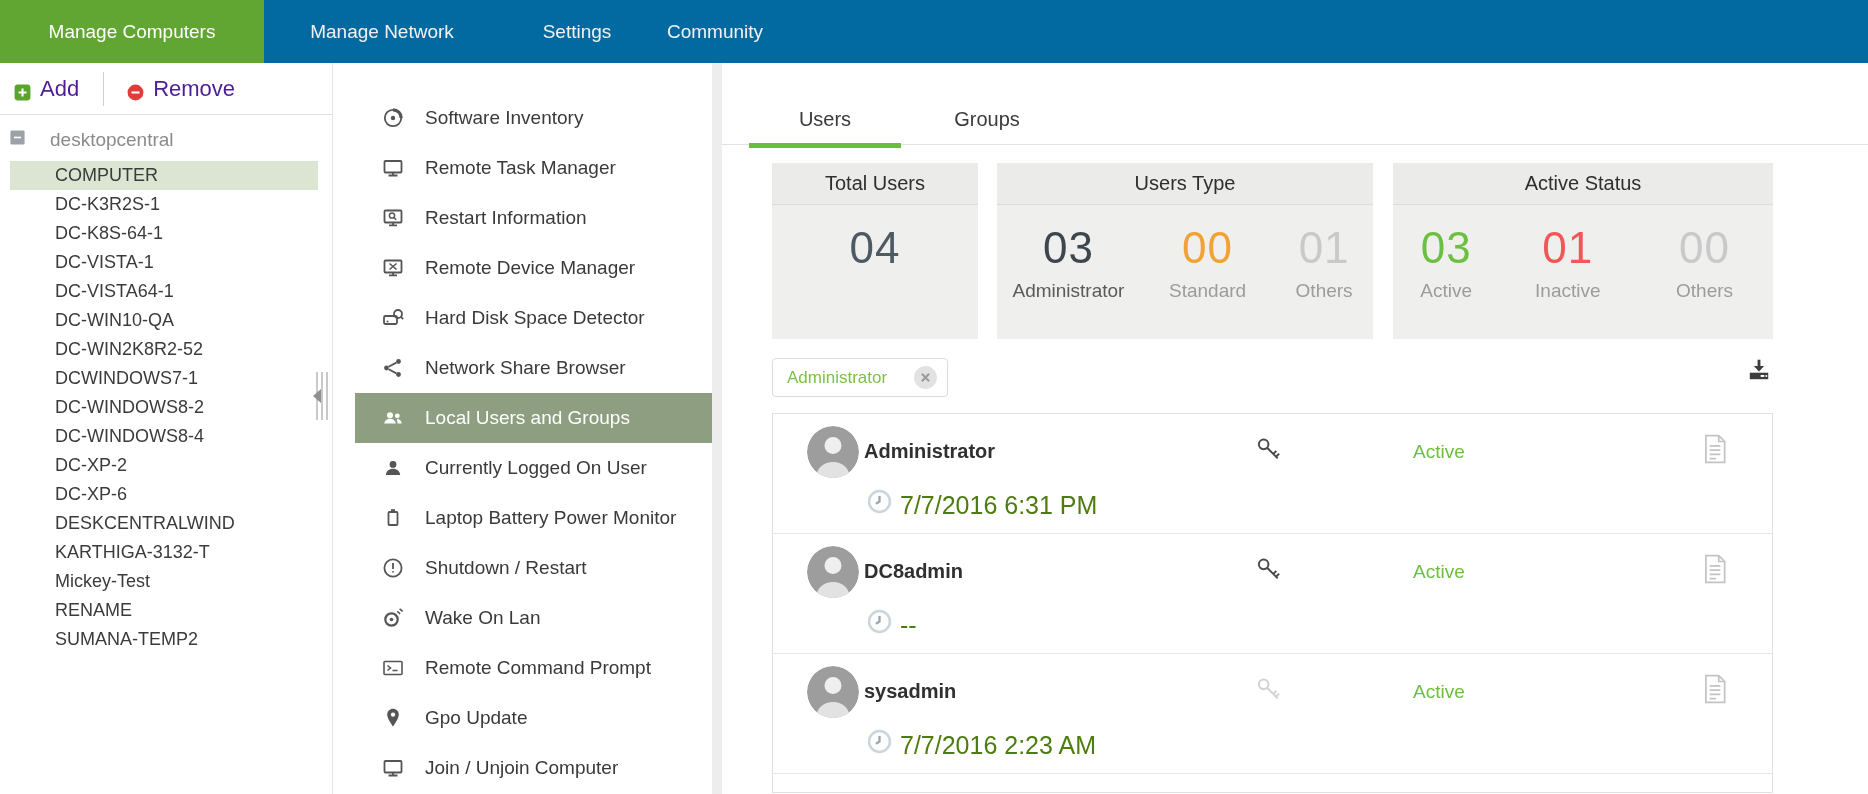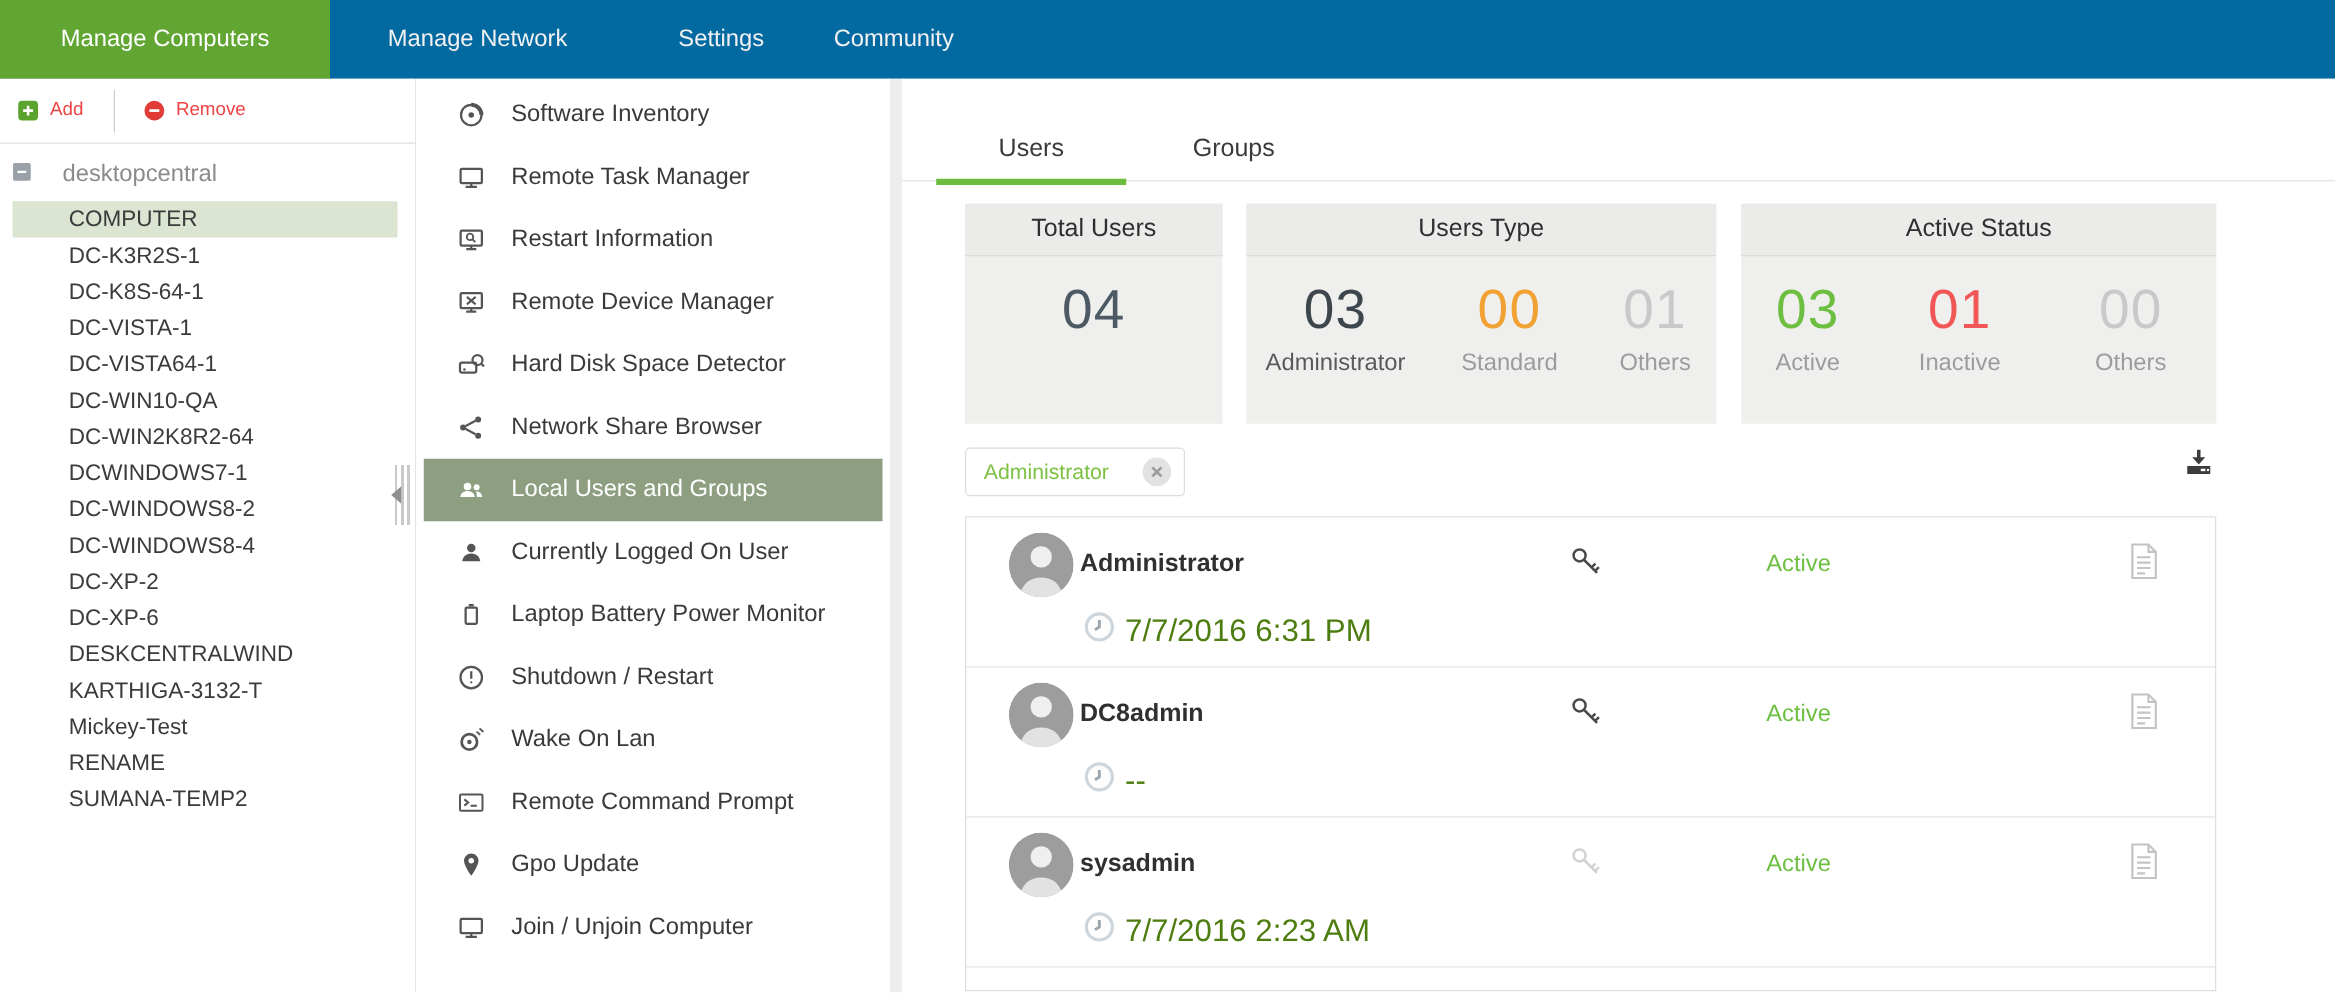--- a/index.html
+++ b/index.html
@@ -11,35 +11,35 @@
   .topnav { position:absolute; left:0; top:0; width:1868px; height:63px; background:#0369a1; }
   .nav-tab { position:absolute; top:0; height:63px; display:flex; align-items:center; justify-content:center;
     color:#f2f2f2; font-size:19px; cursor:pointer; white-space:nowrap; }
   .nav-tab.active { background:#61a532; color:#fff; }
 
   
   .left-panel { position:absolute; left:0; top:63px; width:332px; height:731px; background:#fff; }
   .v-divider-left { position:absolute; left:332px; top:63px; width:1px; height:731px; background:#e4e4e4; }
   .toolbar { position:absolute; left:0; top:0; width:332px; height:52px; border-bottom:1px solid #e0e0e0;
     display:flex; align-items:center; }
-  .tool-btn { display:flex; align-items:flex-start; gap:8px; font-size:15px; color:#ef4444; cursor:pointer; }
+  .tool-btn { display:flex; align-items:flex-end; gap:8px; font-size:22px; color:#4c1d95; cursor:pointer; }
   .tool-btn .icon { display:flex; }
   .btn-add { margin-left:13px; }
   .btn-remove { margin-left:22px; }
   .toolbar-sep { width:1px; height:34px; background:#cfcfcf; margin-left:24px; }
   .tree { position:absolute; left:0; top:66px; width:332px; }
   .tree-root { display:flex; align-items:flex-start; gap:24px; padding-left:9px; height:29px;
     color:#8b8b8b; font-size:19px; }
   .tree-items { margin-top:3px; }
   .tree-item { height:29px; line-height:29px; padding-left:45px; margin-left:10px; width:308px;
     font-size:18px; color:#3b3b3b; cursor:pointer; white-space:nowrap; }
   .tree-item.selected { background:#dce5d2; }
 
   
-  .mid-panel { position:absolute; left:333px; top:63px; width:379px; height:731px; background:#fff; padding-top:4px; }
+  .mid-panel { position:absolute; left:349px; top:63px; width:379px; height:731px; background:#fff; padding-top:30px; }
   .mid-scroll-strip { position:absolute; left:712px; top:63px; width:10px; height:731px; background:#ededed; }
   .menu-item { height:50px; margin:0 6px; display:flex; align-items:center; cursor:pointer; color:#3a3a3a; }
   .menu-item .icon { width:24px; height:24px; margin-left:26px; color:#555; display:flex; }
   .menu-item .mi-label { margin-left:20px; font-size:19px; white-space:nowrap; }
   .menu-item.selected { background:#8d9f80; color:#fff; }
   .menu-item.selected .icon { color:#fff; }
   .grip { position:absolute; left:316px; top:372px; width:15px; height:48px;
     background:repeating-linear-gradient(90deg,#c9c9c9 0 2px,#fff 2px 5px); cursor:pointer; }
   .grip::after { content:''; position:absolute; left:-3px; top:17px; width:0; height:0;
     border-right:8px solid #8f8f8f; border-top:7px solid transparent; border-bottom:7px solid transparent; }
@@ -135,21 +135,21 @@
         </span>
         <span>desktopcentral</span>
       </div>
       <div class="tree-items" id="tree-items">
           <div class="tree-item selected">COMPUTER</div>
           <div class="tree-item">DC-K3R2S-1</div>
           <div class="tree-item">DC-K8S-64-1</div>
           <div class="tree-item">DC-VISTA-1</div>
           <div class="tree-item">DC-VISTA64-1</div>
           <div class="tree-item">DC-WIN10-QA</div>
-          <div class="tree-item">DC-WIN2K8R2-64</div>
+          <div class="tree-item">DC-WIN2K8R2-52</div>
           <div class="tree-item">DCWINDOWS7-1</div>
           <div class="tree-item">DC-WINDOWS8-2</div>
           <div class="tree-item">DC-WINDOWS8-4</div>
           <div class="tree-item">DC-XP-2</div>
           <div class="tree-item">DC-XP-6</div>
           <div class="tree-item">DESKCENTRALWIND</div>
           <div class="tree-item">KARTHIGA-3132-T</div>
           <div class="tree-item">Mickey-Test</div>
           <div class="tree-item">RENAME</div>
           <div class="tree-item">SUMANA-TEMP2</div>

